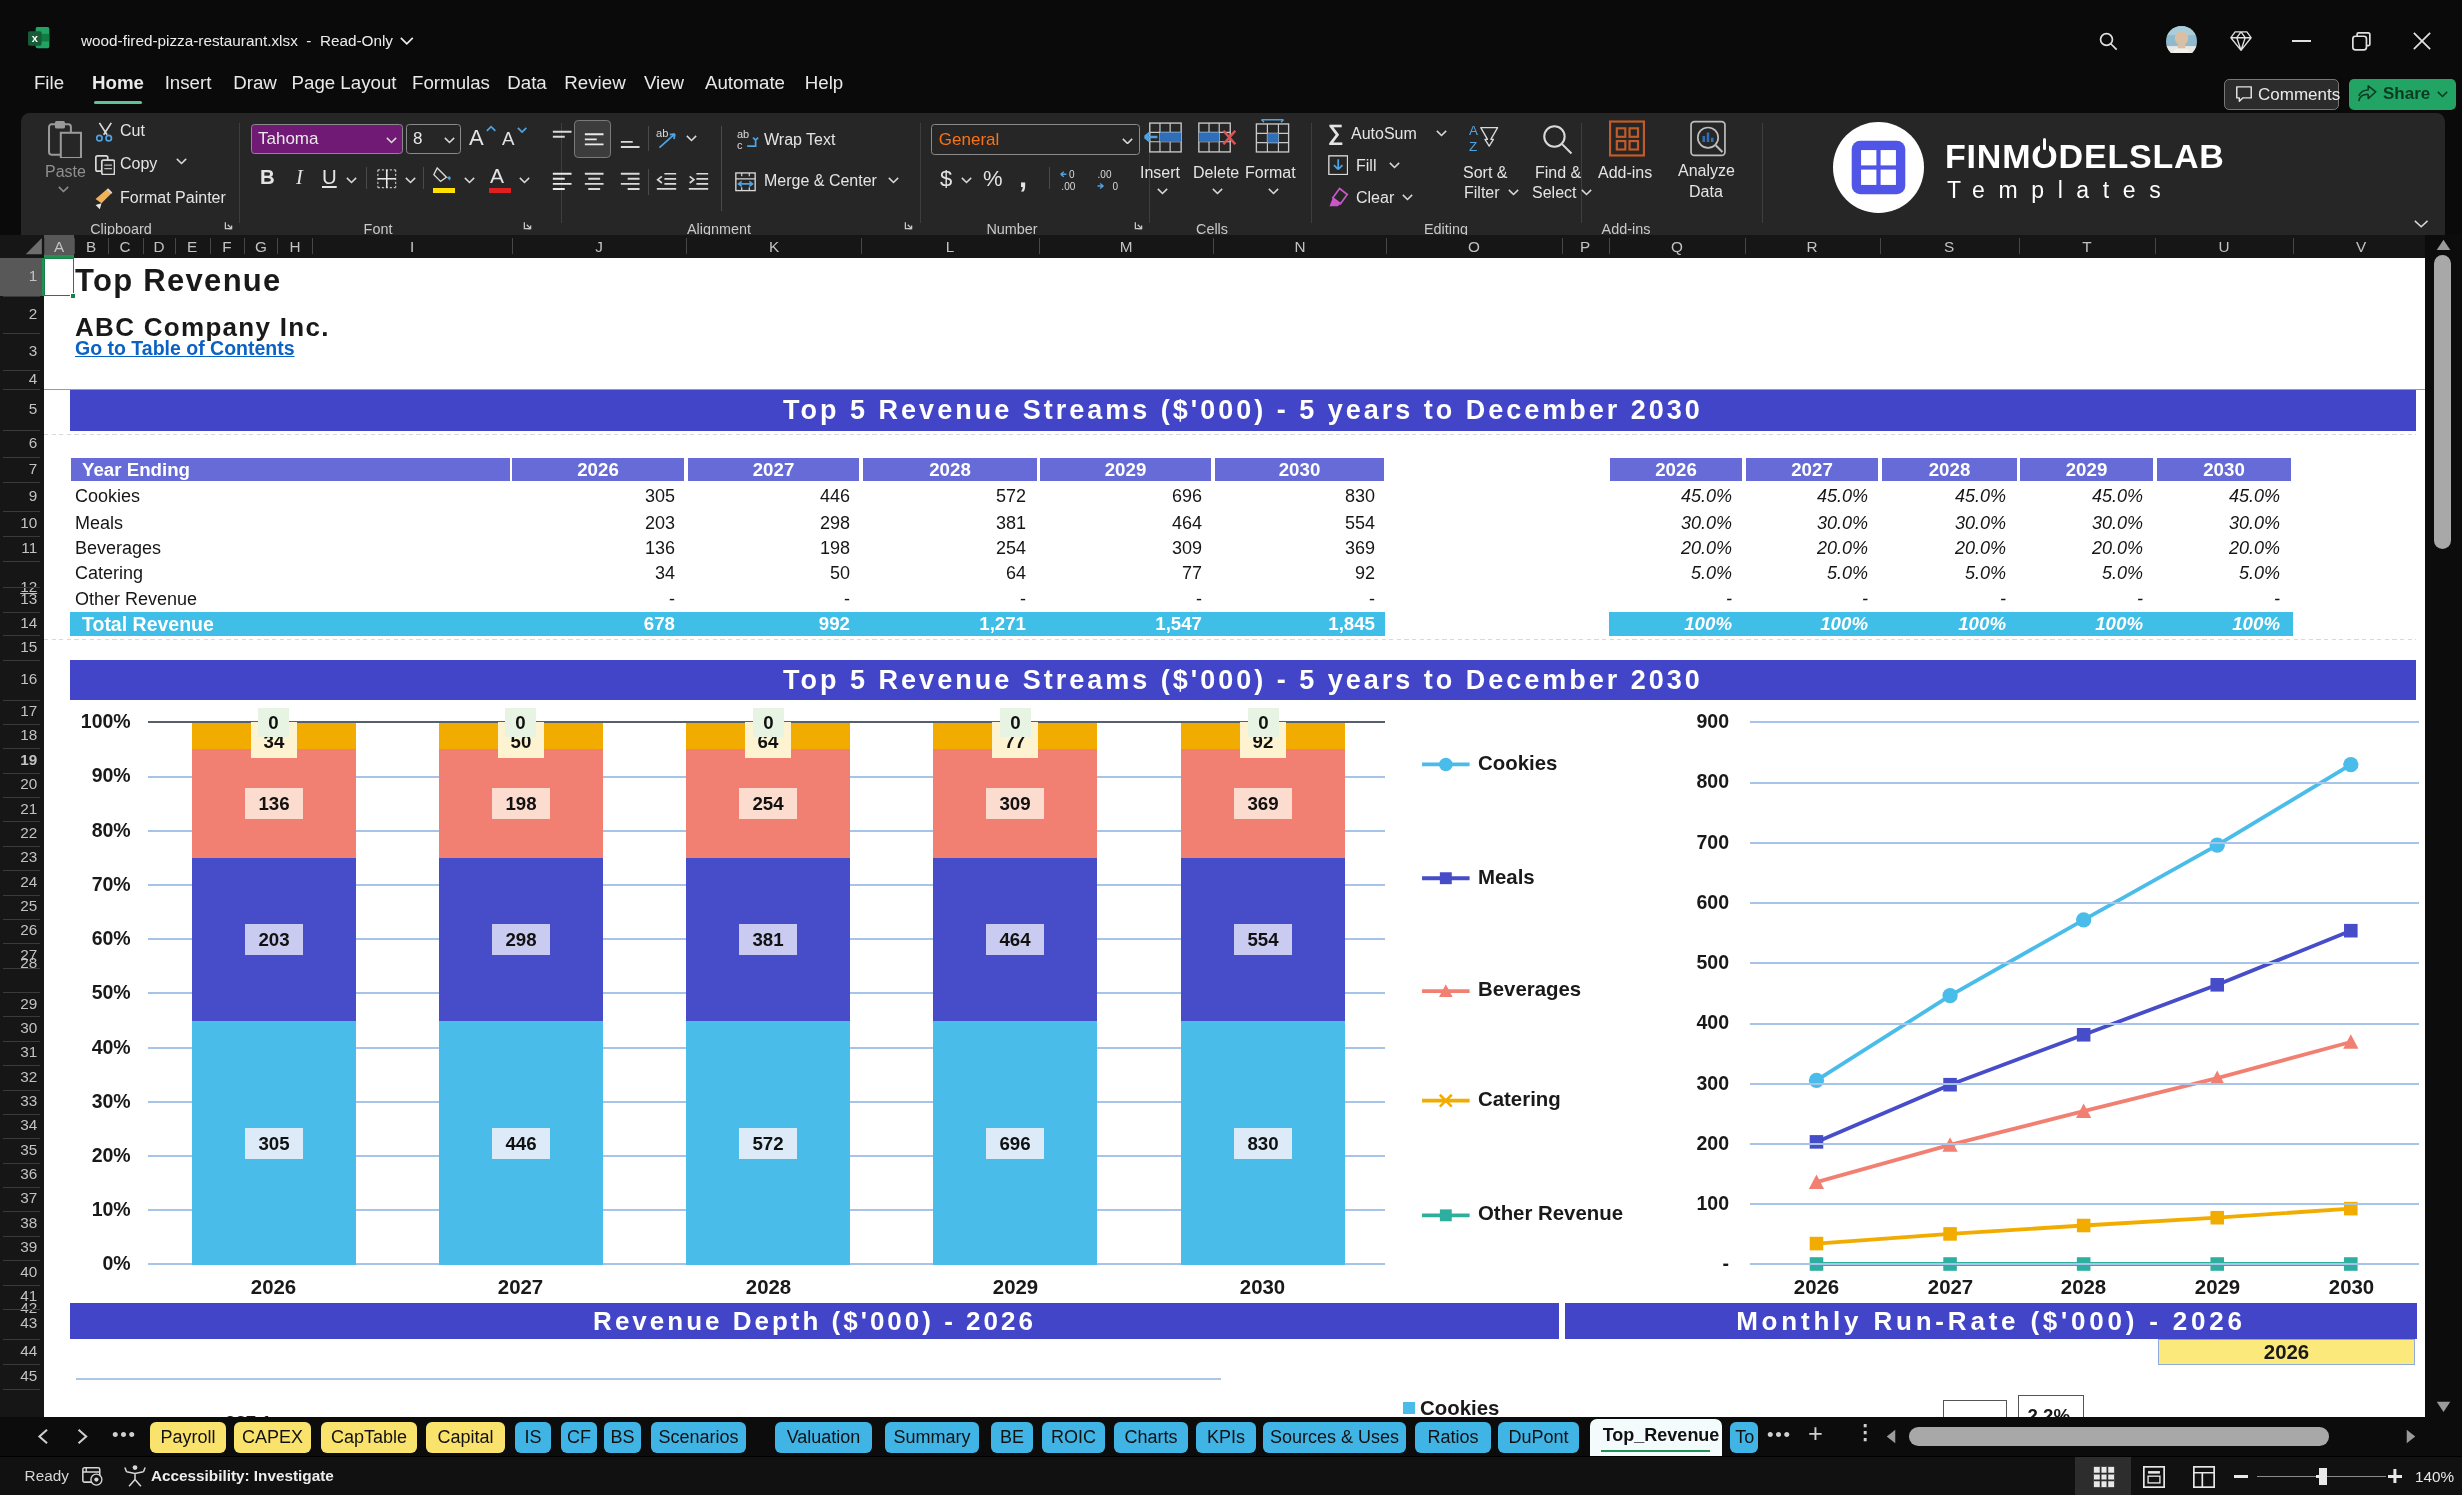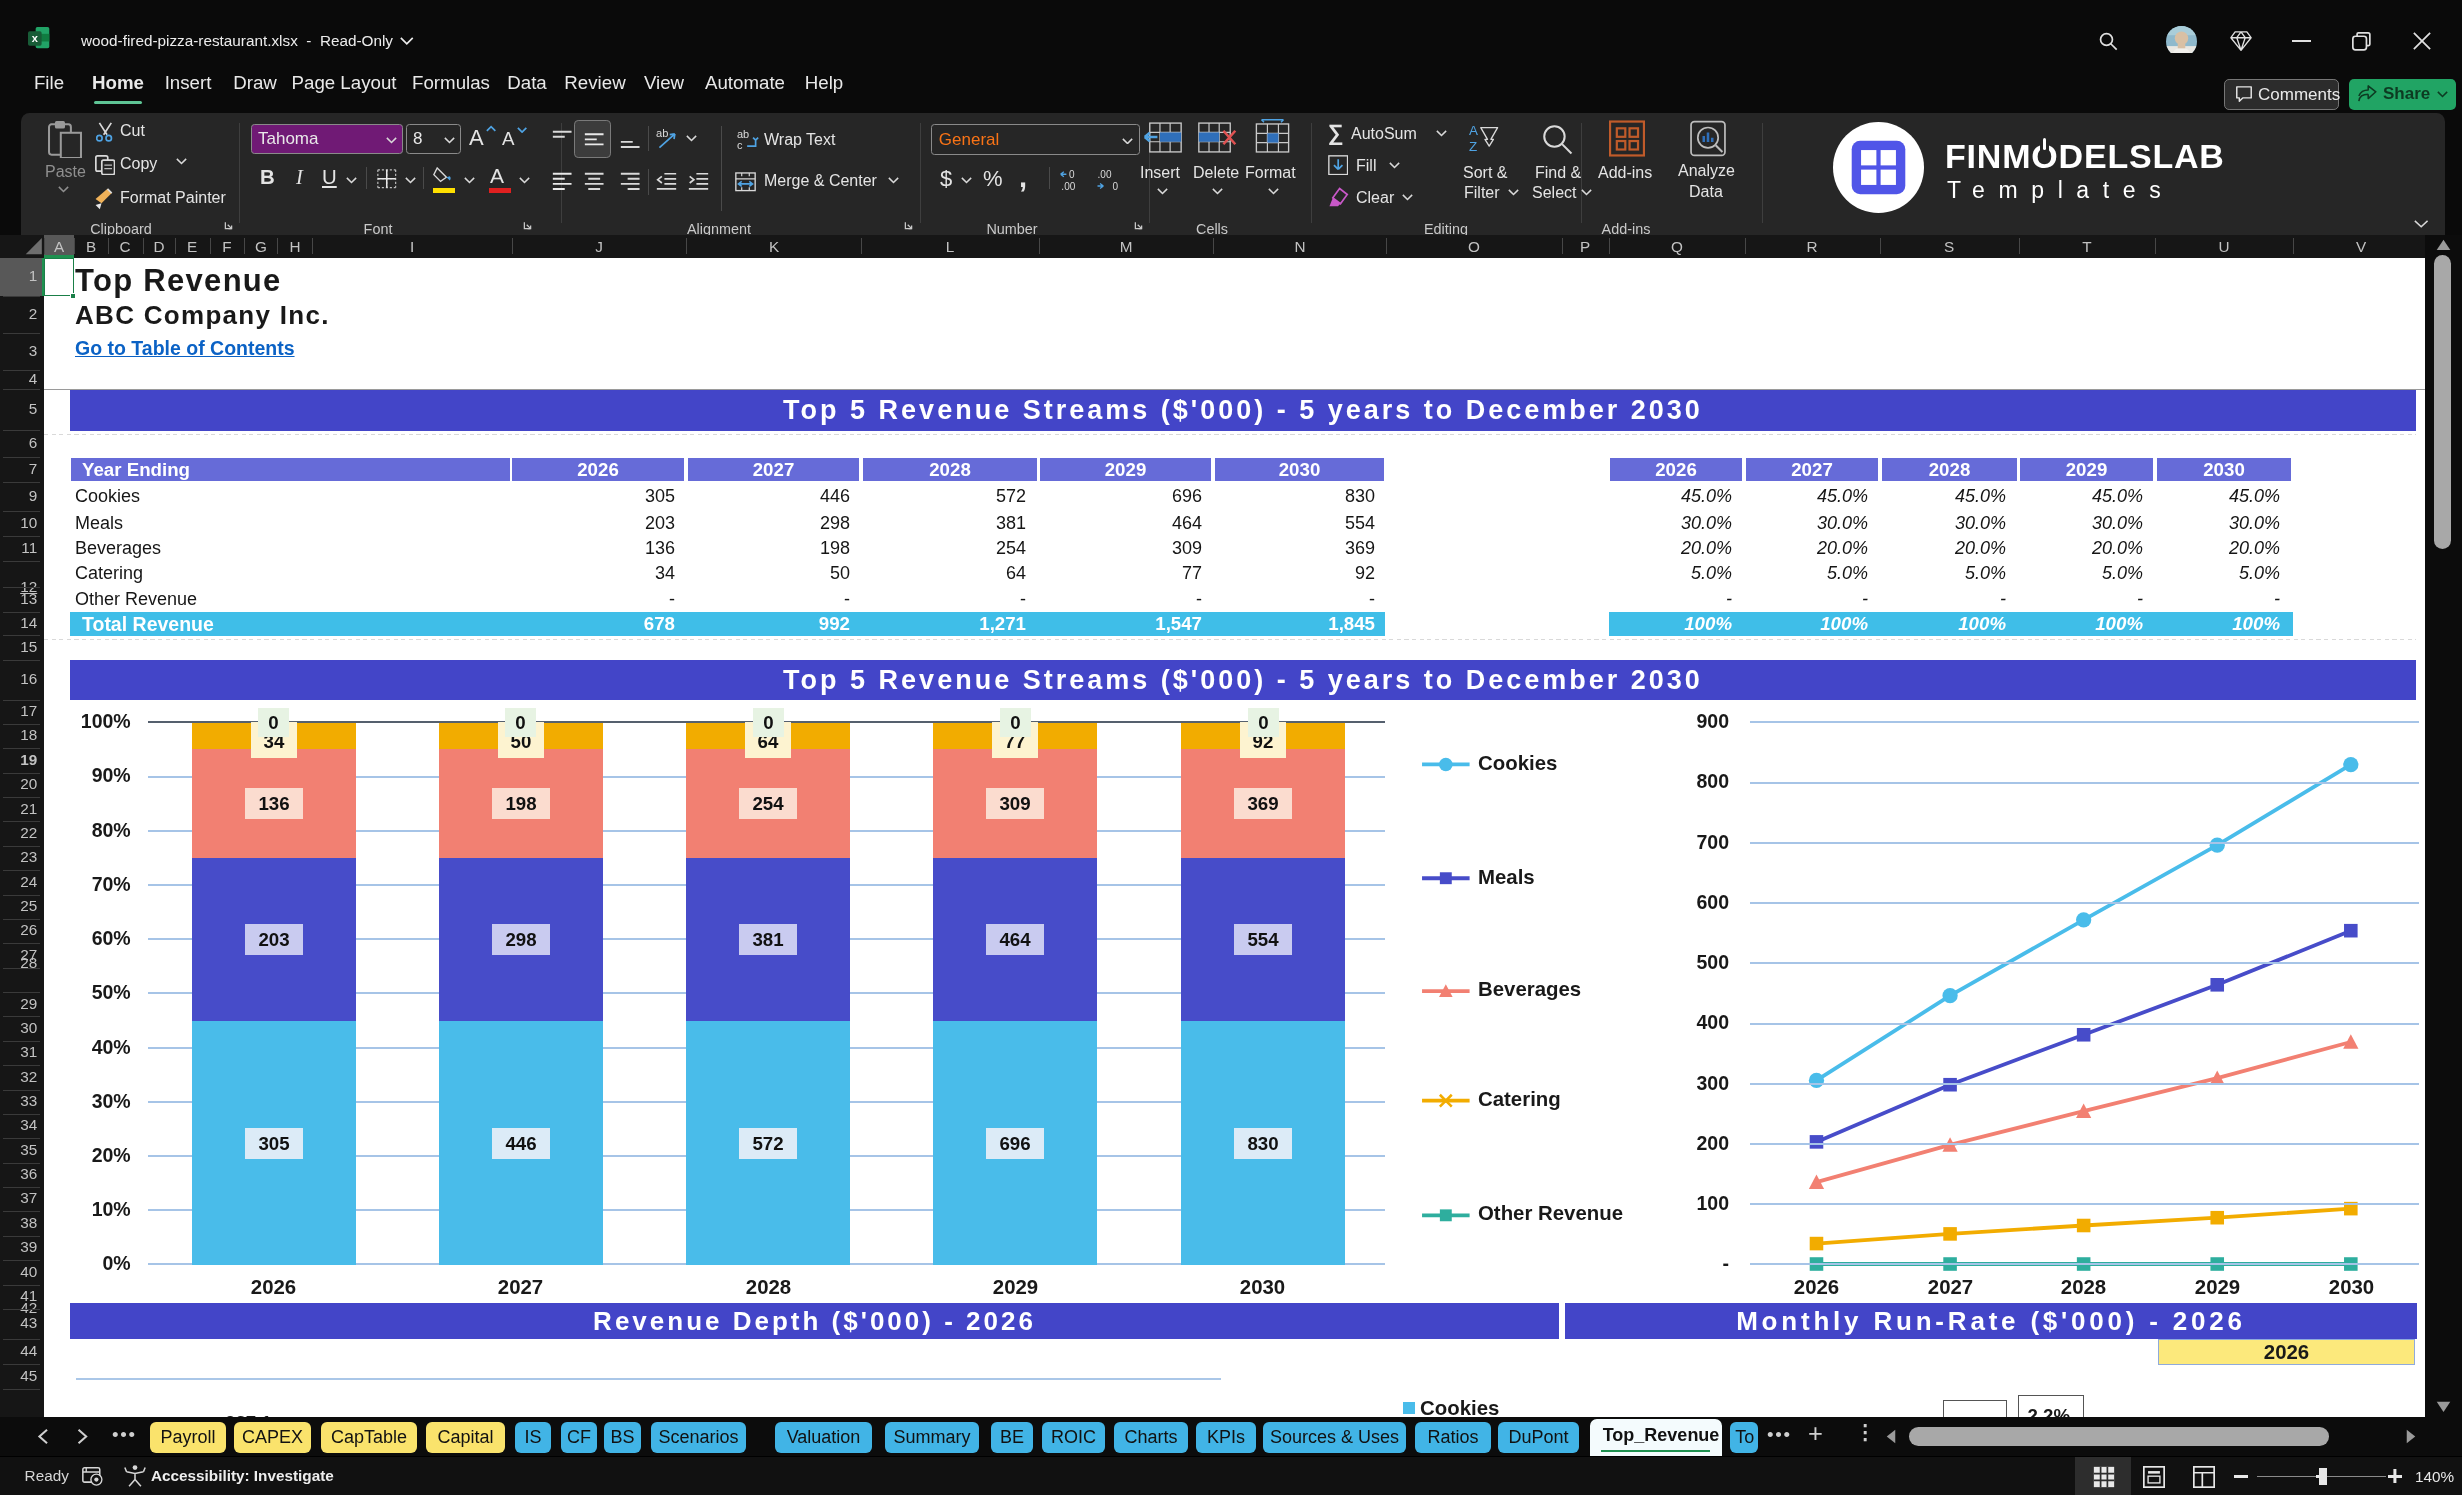--- a/index.html
+++ b/index.html
@@ -562,21 +562,21 @@
       <div class="rownum" style="top: 1109px;">45</div>
       <div class="rowsep" style="top: 1131px;"></div>
     </div>
 
   <div id="sheet">
 
     <div class="abs" style="left:0;top:0;width:30px;height:38px;border:1.7px solid #1a7f48"></div>
     <div class="abs" style="left:26px;top:35px;width:6px;height:6px;background:#1a7f48;border:0.8px solid #fff"></div>
 
     <div class="txt" style="left:31px;top:5.1px;font-size:31px;font-weight:bold;color:#191919;letter-spacing:1.3px">Top Revenue</div>
-    <div class="txt" style="left:31px;top:42px;font-size:26px;font-weight:bold;color:#191919;letter-spacing:1.3px">ABC Company Inc.</div>
+    <div class="txt" style="left:31px;top:54px;font-size:26px;font-weight:bold;color:#191919;letter-spacing:1.3px">ABC Company Inc.</div>
     <div class="txt" style="left:31px;top:79px;font-size:19.5px;font-weight:bold;color:#0b62c5;text-decoration:underline">Go to Table of Contents</div>
 
     <div class="abs" style="left:0;top:131px;width:2381px;height:0.8px;background:#9a9a9a"></div>
     <div class="abs" style="left:0;top:176px;width:2372px;height:0.8px;background:repeating-linear-gradient(90deg,#d9d9d9 0 4.2px,#fff 4.2px 7.6px)"></div>
     <div class="abs" style="left:0;top:381px;width:2372px;height:0.8px;background:repeating-linear-gradient(90deg,#d9d9d9 0 4.2px,#fff 4.2px 7.6px)"></div>
 
     <div class="banner" style="left:26px;top:132px;width:2346px;height:41px">
       <div class="txt" style="left:50%;transform:translateX(-50%);top:5.1px;font-size:27px;letter-spacing:3px">Top 5 Revenue Streams ($'000) - 5 years to December 2030</div>
     </div>
 

